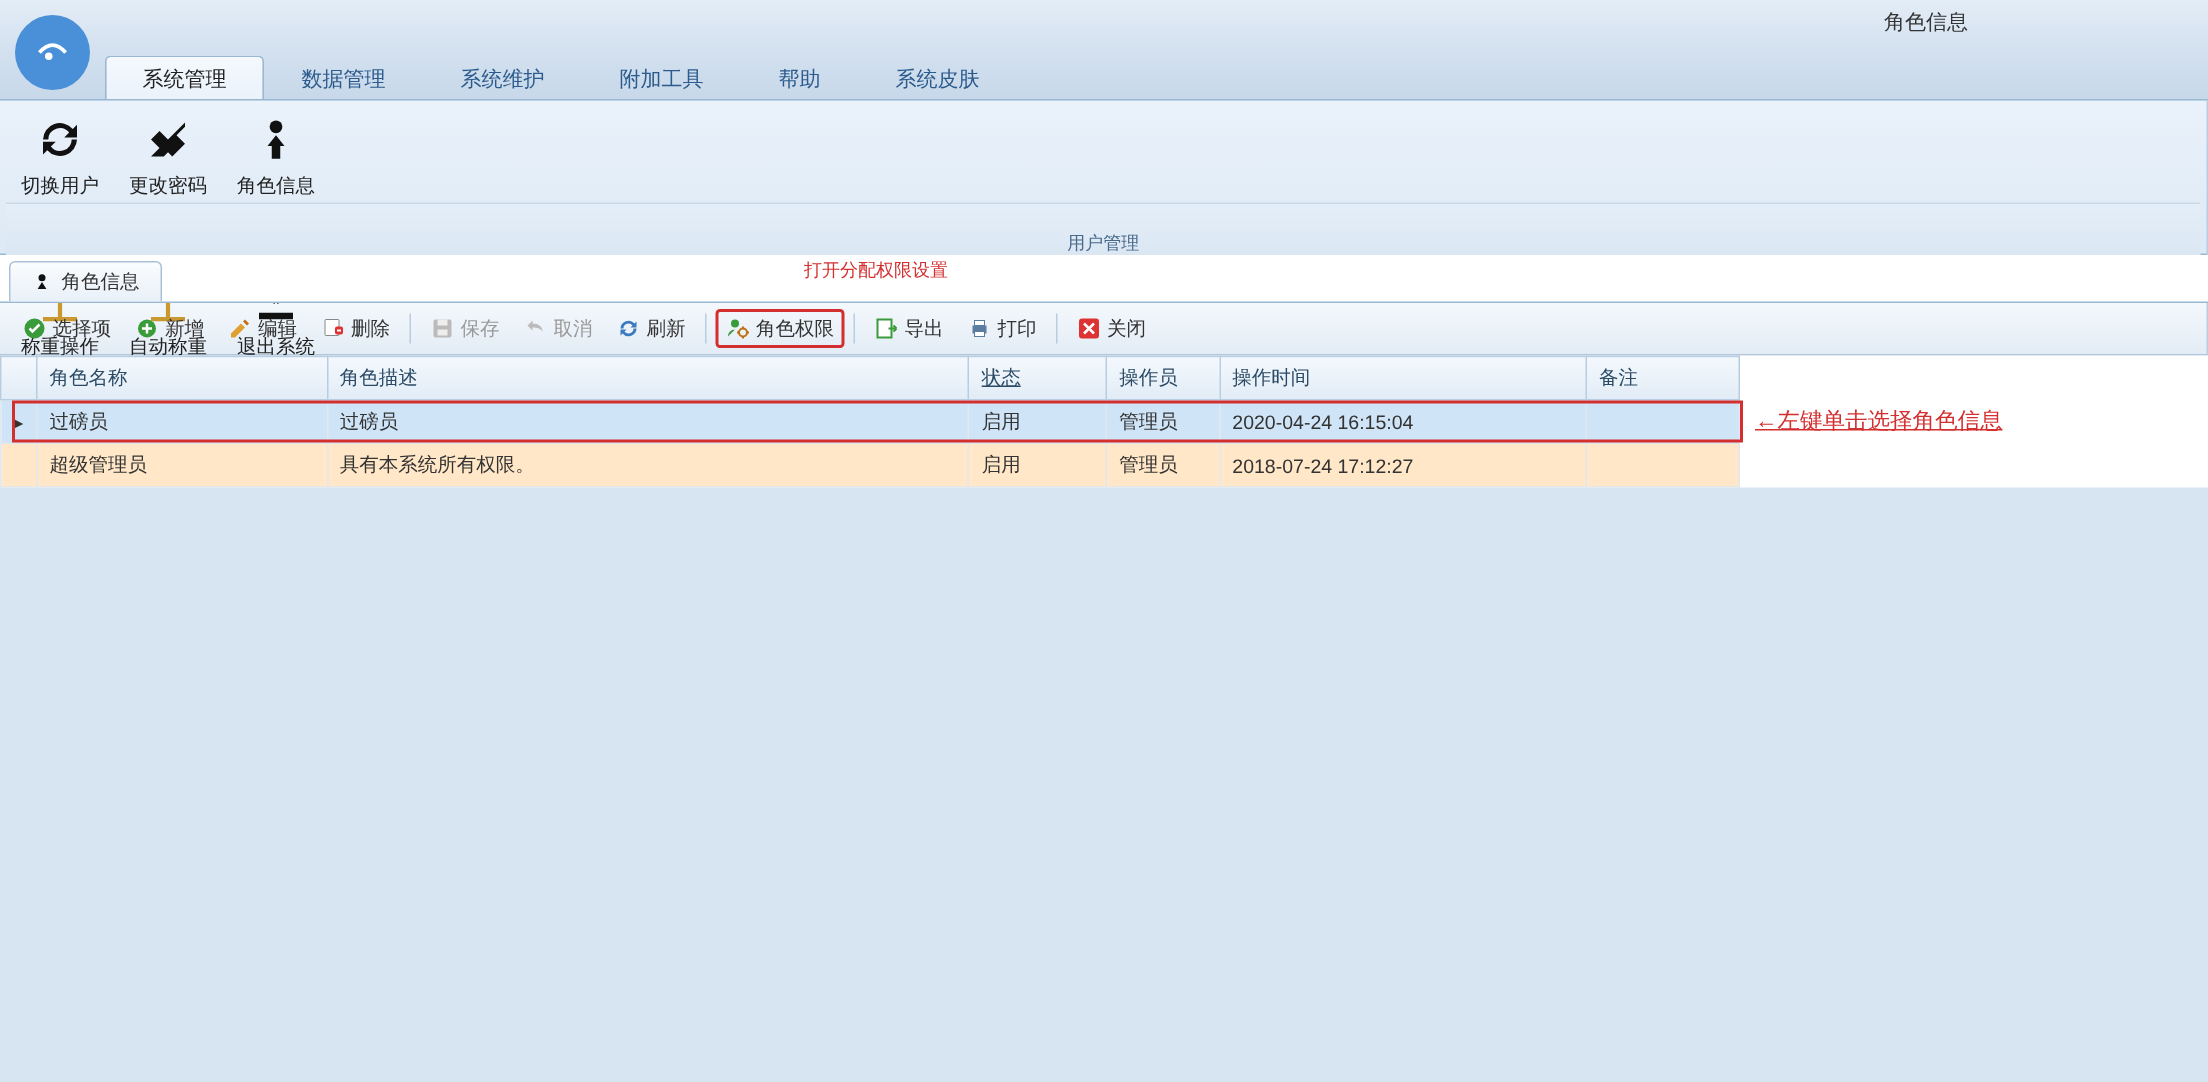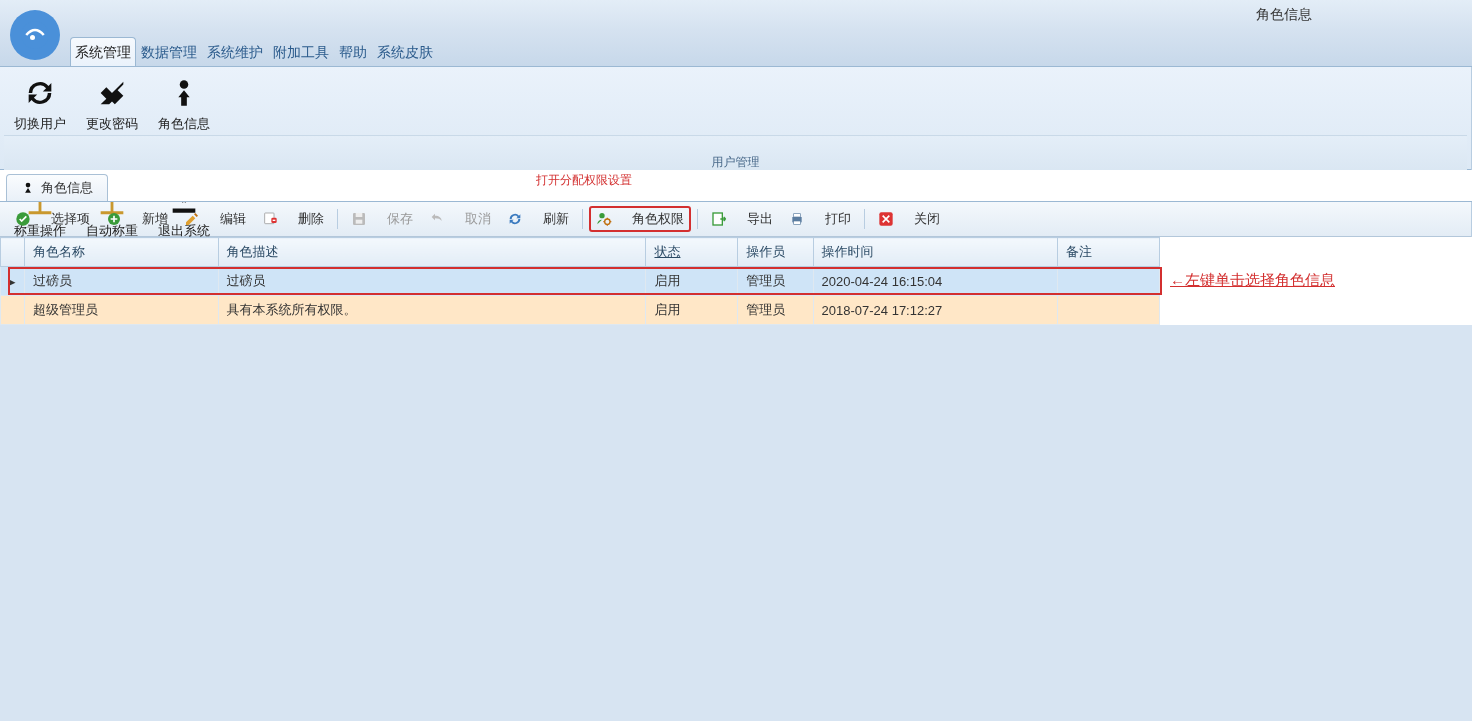--- a/index.html
+++ b/index.html
@@ -36,21 +36,21 @@
     width: 50px; height: 50px;
     border-radius: 50%;
     background: #4a90d9;
     display: flex; align-items: center; justify-content: center;
     margin: 4px 10px 0 4px;
     position: relative;
     top: -6px;
   }
   .app-logo svg { width: 30px; height: 30px; }
   .ribbon-tab {
-    padding: 6px 4px 4px;
+    padding: 6px 24px 4px;
     font-size: 14px;
     color: #2b5b8c;
     cursor: pointer;
     border: 1px solid transparent;
     border-bottom: none;
     border-top-left-radius: 4px;
     border-top-right-radius: 4px;
   }
   .ribbon-tab.active {
     background: linear-gradient(#f5f9fd, #eaf2fb);
@@ -140,21 +140,21 @@
     background: linear-gradient(#f4f8fc,#e3ecf5);
     border-bottom: 1px solid #b3c7da;
     display: flex;
     align-items: center;
     padding: 4px 8px;
     gap: 2px;
   }
   .tool-btn {
     display: flex;
     align-items: center;
-    gap: 20px;
+    gap: 4px;
     padding: 3px 6px;
     font-size: 13px;
     cursor: pointer;
     border: 1px solid transparent;
     border-radius: 3px;
   }
   .tool-btn.disabled { color: #999; cursor: default; }
   .tool-btn .tb-icon {
     width: 16px; height: 16px;
     display: inline-flex; align-items: center; justify-content: center;

